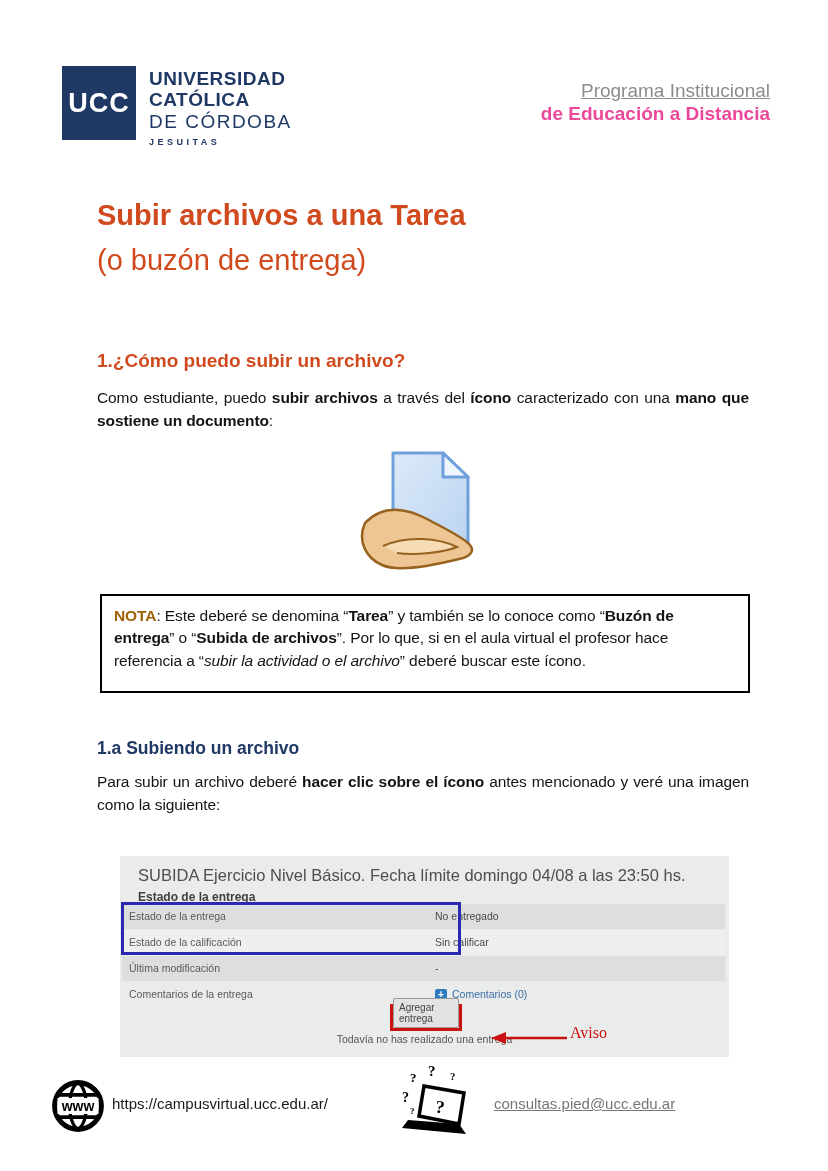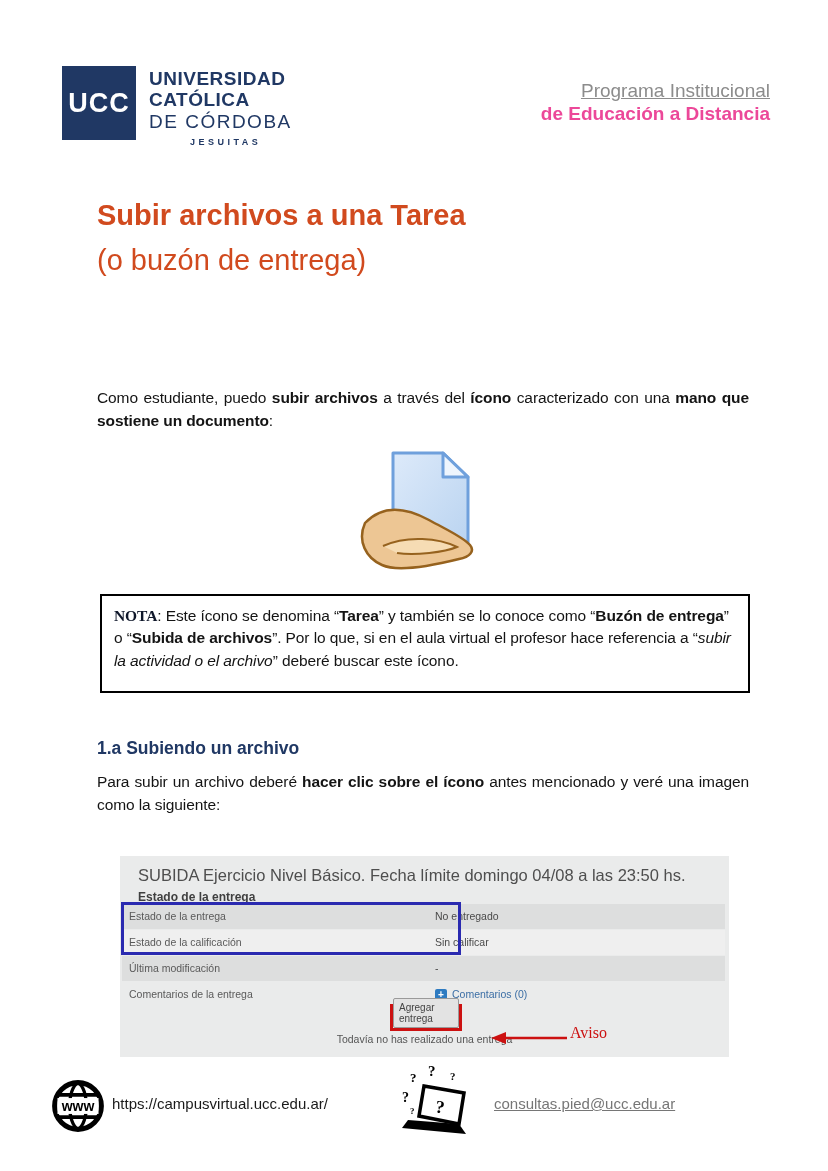--- a/index.html
+++ b/index.html
@@ -7,42 +7,42 @@
     position:relative;width:828px;height:1171px;background:#fff;
     font-family:"Liberation Sans",sans-serif;color:#111;overflow:hidden;
   }
   
   .logo-block{position:absolute;left:62px;top:66px;display:flex;align-items:flex-start;}
   .logo-square{width:74px;height:74px;background:#203864;color:#fff;display:flex;
     align-items:center;justify-content:center;font-weight:bold;font-size:27px;letter-spacing:1px;}
   .logo-text{margin-left:13px;color:#203864;line-height:1.12;padding-top:2px;}
   .logo-l1,.logo-l2{font-size:19px;font-weight:bold;letter-spacing:.5px;}
   .logo-l3{font-size:19px;font-weight:400;letter-spacing:1.5px;}
-  .logo-l4{font-size:9px;font-weight:bold;letter-spacing:3.5px;margin-top:5px;margin-left:41px;}
+  .logo-l4{font-size:9px;font-weight:bold;letter-spacing:3.5px;margin-top:5px;}
   .program{position:absolute;right:58px;top:80px;text-align:right;line-height:1.2;}
   .program-l1{font-size:19px;color:#8c8c8c;font-weight:400;text-decoration:underline;}
   .program-l2{font-size:19px;color:#ec4899;font-weight:bold;}
   
   .main-title{position:absolute;left:97px;top:193px;color:#d14a1e;line-height:1.55;}
   .main-title .t1{font-size:29px;font-weight:bold;}
   .main-title .t2{font-size:29px;font-weight:400;}
   
   .sec1-head{position:absolute;left:97px;top:350px;font-size:19px;font-weight:bold;color:#d14a1e;}
   .para{position:absolute;left:97px;width:652px;font-size:15.5px;line-height:1.5;
     text-align:justify;color:#141414;letter-spacing:-0.1px;}
   .para1{top:386px;}
   .para2{top:770px;}
   .sec1a-head{position:absolute;left:97px;top:738px;font-size:17.5px;font-weight:bold;color:#203864;}
   
   .assign-icon{position:absolute;left:355px;top:446px;}
   
   .note-box{position:absolute;left:100px;top:594px;width:622px;height:77px;
     border:2px solid #000;padding:9px 12px;font-size:15.5px;line-height:1.45;
     text-align:left;color:#141414;letter-spacing:-0.1px;}
-  .note-label{color:#0f172a;font-weight:bold;font-family:Liberation Serif, serif;}
+  .note-label{color:#a16207;font-weight:bold;}
   
   .shot{position:absolute;left:120px;top:856px;width:609px;height:201px;background:#eaebeb;}
   .shot-title{position:absolute;left:18px;top:10px;font-size:16.5px;color:#4e4e4e;}
   .shot-subtitle{position:absolute;left:18px;top:34px;font-size:12px;font-weight:bold;color:#3f3f3f;}
   .shot-row{position:absolute;left:2px;width:603px;height:25px;}
   .shot-row .lbl{position:absolute;left:7px;top:0;line-height:25px;font-size:10.5px;color:#5a5a5a;}
   .shot-row .val{position:absolute;left:313px;top:0;line-height:25px;font-size:10.5px;color:#4a4a4a;}
   .row0{top:48px;background:#dddede;}
   .row1{top:74px;background:#efefef;}
   .row2{top:100px;background:#dddede;}
@@ -86,38 +86,39 @@
   <div class="program">
     <div class="program-l1">Programa Institucional</div>
     <div class="program-l2">de Educación a Distancia</div>
   </div>
 
   <div class="main-title">
     <div class="t1">Subir archivos a una Tarea</div>
     <div class="t2">(o buzón de entrega)</div>
   </div>
 
+  <div class="sec1-head">1.¿Cómo puedo subir un archivo?</div>
   <div class="para para1"><span>Como estudiante, puedo </span><b>subir archivos</b><span> a través del </span><b>ícono</b><span> caracterizado con una </span><b>mano que sostiene un documento</b><span>:</span></div>
 
   <div class="assign-icon">
     <svg width="130" height="140" viewBox="0 0 130 140">
       <defs>
         <linearGradient id="docg" x1="0" y1="0" x2="1" y2="1">
           <stop offset="0" stop-color="#ddeafa"></stop>
             <stop offset="1" stop-color="#b9d3f0"></stop>
         </linearGradient>
       </defs>
       <path d="M38,7 L88,7 L113,31 L113,103 L38,103 Z" fill="url(#docg)" stroke="#6fa0dc" stroke-width="3" stroke-linejoin="round"></path>
       <path d="M88,7 L88,31 L113,31 Z" fill="#eef5fd" stroke="#6fa0dc" stroke-width="3" stroke-linejoin="round"></path>
       <path d="M10,77 C28,58 52,62 74,74 C94,85 108,91 115,99 C120,105 115,111 104,113 C80,119 44,127 27,119 C11,112 2,95 10,77 Z" fill="#edc694" stroke="#96621e" stroke-width="2.5" stroke-linejoin="round"></path>
       <path d="M28,100 C52,89 84,92 102,101 C90,106 60,110 42,107" fill="#f6dcb4" stroke="#96621e" stroke-width="2"></path>
     </svg>
   </div>
 
-  <div class="note-box"><span class="note-label">NOTA</span><span>: Este ícono se denomina “</span><b>Tarea</b><span>” y también se lo conoce como “</span><b>Buzón de entrega</b><span>” o “</span><b>Subida de archivos</b><span>”. Por lo que, si en el aula virtual el profesor hace referencia a “</span><i>subir la actividad o el archivo</i><span>” deberé buscar este ícono.</span></div>
+  <div class="note-box"><span class="note-label">NOTA</span><span>: Este deberé se denomina “</span><b>Tarea</b><span>” y también se lo conoce como “</span><b>Buzón de entrega</b><span>” o “</span><b>Subida de archivos</b><span>”. Por lo que, si en el aula virtual el profesor hace referencia a “</span><i>subir la actividad o el archivo</i><span>” deberé buscar este ícono.</span></div>
 
   <div class="sec1a-head">1.a Subiendo un archivo</div>
   <div class="para para2"><span>Para subir un archivo deberé </span><b>hacer clic sobre el ícono</b><span> antes mencionado y veré una imagen como la siguiente:</span></div>
 
   <div class="shot">
     <div class="shot-title">SUBIDA Ejercicio Nivel Básico. Fecha límite domingo 04/08 a las 23:50 hs.</div>
     <div class="shot-subtitle">Estado de la entrega</div>
 
     <div class="shot-row row0">
       <span class="lbl">Estado de la entrega</span>

